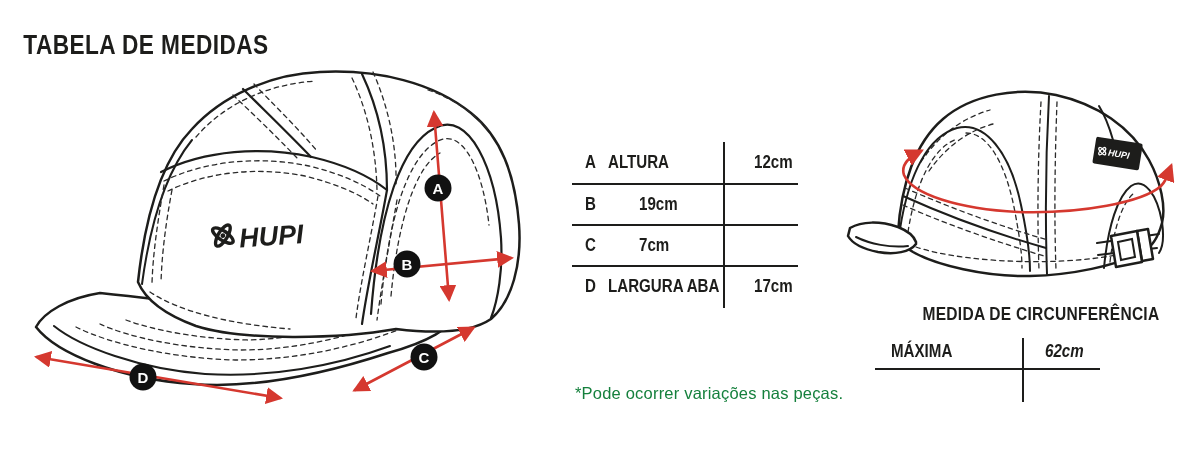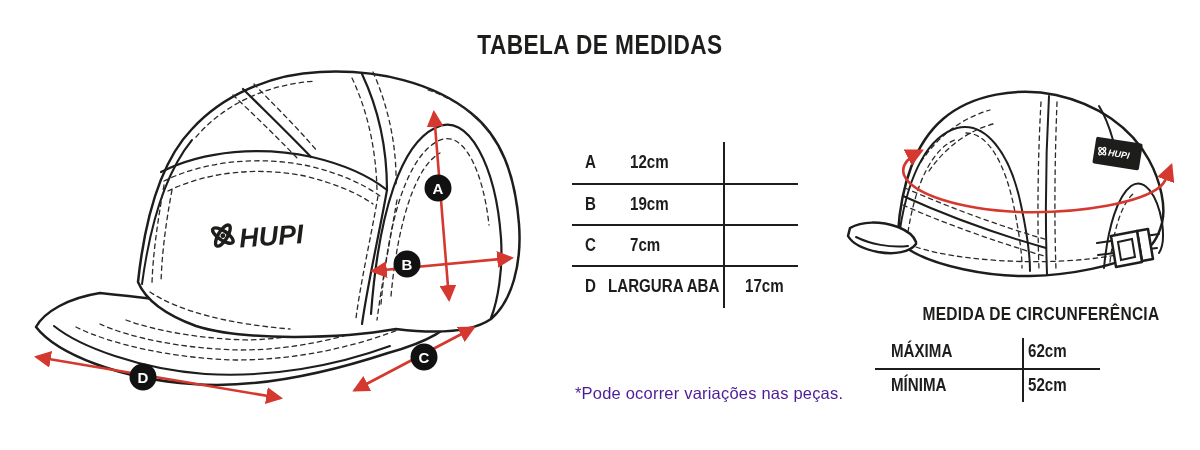--- a/index.html
+++ b/index.html
@@ -10,63 +10,63 @@
   body{
     width:1200px;height:450px;position:relative;overflow:hidden;
     background:#ffffff;color:var(--ink);
     font-family:"Liberation Sans", sans-serif;
   }
   
   .cn{display:inline-block;transform:scaleX(.84);transform-origin:0 50%;white-space:nowrap;}
   .cnc{display:inline-block;transform:scaleX(.84);transform-origin:50% 50%;white-space:nowrap;}
 
   .page-title{
-    position:absolute;left:0;right:0;top:30px;text-align:center;
+    position:absolute;left:0;right:0;top:30px;text-align:left;
     font-size:27px;font-weight:bold;letter-spacing:.5px;
   }
 
   .left-figure{position:absolute;left:10px;top:55px;width:530px;height:370px;}
   .right-figure{position:absolute;left:835px;top:75px;width:350px;height:215px;}
 
   
   .m-table{
     position:absolute;left:572px;top:142px;width:226px;height:166px;
   }
   .m-table .vline{
     position:absolute;left:151px;top:0;width:2px;height:166px;background:var(--ink);
   }
   .m-row{
     display:flex;align-items:center;height:41px;box-sizing:border-box;
     font-weight:bold;font-size:18px;
   }
   .m-row + .m-row{border-top:2px solid var(--ink);}
   .m-letter{width:23px;padding-left:13px;flex:none;}
   .m-label{flex:none;width:115px;}
-  .m-value{padding-left:22px;flex:none;}
+  .m-value{padding-left:31px;flex:none;}
 
   .footnote{
     position:absolute;left:575px;top:384px;
-    font-size:16.5px;color:#4c1d95;letter-spacing:.2px;
+    font-size:16.5px;color:#15803d;letter-spacing:.2px;
   }
 
   
   .circ-title{
     position:absolute;left:900px;top:303px;width:250px;text-align:right;
     font-weight:bold;font-size:18.5px;letter-spacing:.3px;
   }
   .c-table{position:absolute;left:867px;top:334px;width:240px;height:70px;}
   .c-table .vline{
     position:absolute;left:155px;top:4px;width:2px;height:64px;background:var(--ink);
   }
   .c-table .hline{
     position:absolute;left:8px;right:7px;top:34px;height:2px;background:var(--ink);
   }
   .c-row{display:flex;align-items:center;height:34px;font-weight:bold;font-size:18px;}
   .c-label{flex:none;width:155px;padding-left:24px;box-sizing:border-box;}
-  .c-value{padding-left:6px;flex:none;}
+  .c-value{padding-left:23px;flex:none;font-style:italic;}
 
   svg text{font-family:"Liberation Sans", sans-serif;}
   .badge-letter{font-weight:bold;font-size:15px;fill:#ffffff;}
   .seam{fill:none;stroke:var(--ink);stroke-width:2.2;stroke-linecap:round;}
   .sil{fill:#ffffff;stroke:var(--ink);stroke-width:2.5;stroke-linejoin:round;}
   .thin{fill:none;stroke:var(--ink);stroke-width:2;stroke-linecap:round;}
   .dash{fill:none;stroke:#2a2a2a;stroke-width:1.3;stroke-dasharray:4.5 4;stroke-linecap:round;}
   .red{fill:none;stroke:var(--accent);stroke-width:2.6;stroke-linecap:round;}
 </style>
 </head>
@@ -154,20 +154,21 @@
     <circle cx="143" cy="377" r="13.5" fill="#111"></circle>
     <text class="badge-letter" x="143" y="382.5" text-anchor="middle">D</text>
   </g>
 </svg>
 
 <div class="m-table">
   <div class="vline"></div>
 
   <div class="m-row">
     <span class="m-letter"><span class="cn">A</span></span>
+    <span class="m-label"><span class="cn">ALTURA</span></span>
     <span class="m-value"><span class="cn">12cm</span></span>
   </div>
   <div class="m-row">
     <span class="m-letter"><span class="cn">B</span></span>
     <span class="m-value"><span class="cn">19cm</span></span>
   </div>
   <div class="m-row">
     <span class="m-letter"><span class="cn">C</span></span>
     <span class="m-value"><span class="cn">7cm</span></span>
   </div>
@@ -240,17 +241,13 @@
   <span class="cnc">MEDIDA DE CIRCUNFERÊNCIA</span>
 </div>
 
 <div class="c-table">
   <div class="vline"></div>
   <div class="hline"></div>
   <div class="c-row">
     <span class="c-label"><span class="cn">MÁXIMA</span></span>
     <span class="c-value"><span class="cn">62cm</span></span>
   </div>
-  <div class="c-row">
-    <span class="c-label"><span class="cn">MÍNIMA</span></span>
-    <span class="c-value"><span class="cn">52cm</span></span>
-  </div>
 </div>
 
 </body></html>

